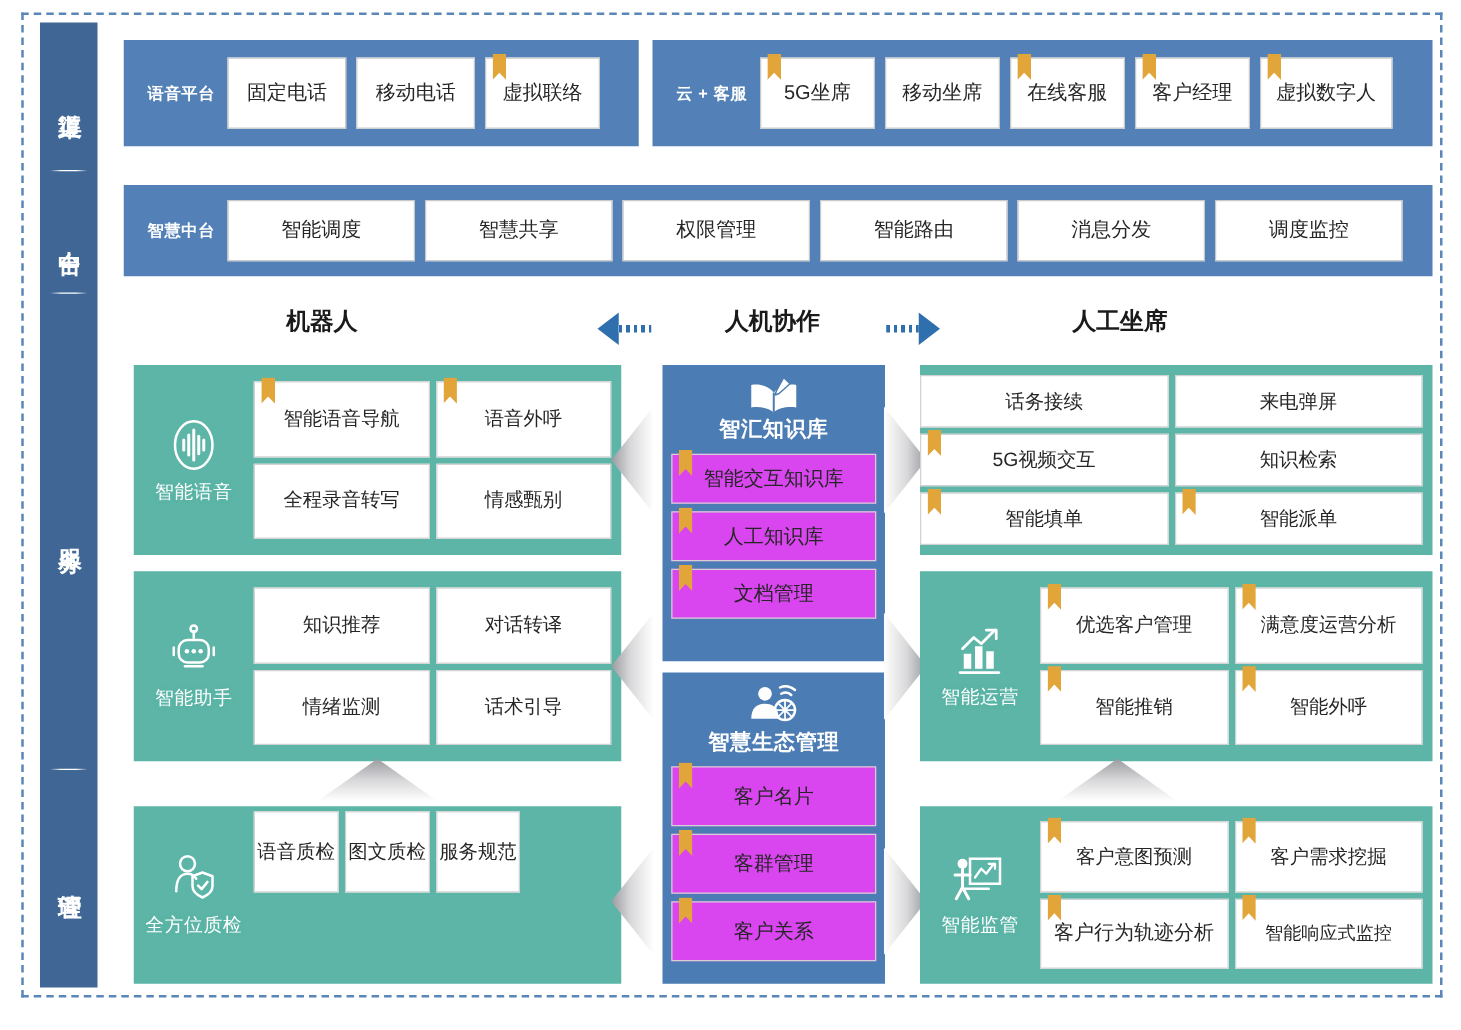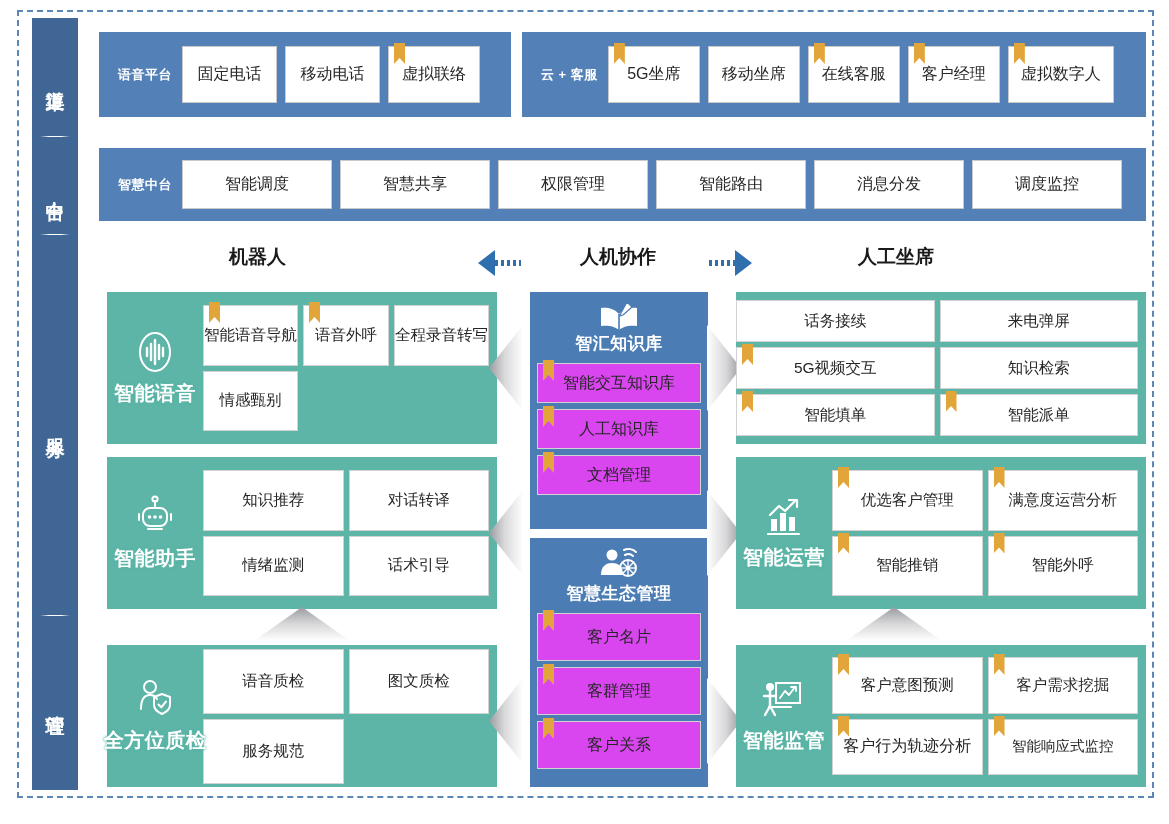--- a/index.html
+++ b/index.html
@@ -129,22 +129,22 @@
     width: 96px;
     flex: 0 0 96px;
     display: flex;
     flex-direction: column;
     align-items: center;
     justify-content: center;
     color: #ffffff;
     z-index: 5;
   }
   .panel-label .ptxt {
-    font-weight: bold;
-    font-size: 20px;
+    font-weight: normal;
+    font-size: 15px;
     white-space: nowrap;
     letter-spacing: 0.5px;
     text-shadow: 0 0 3px rgba(92,181,167,0.95), 0 0 3px rgba(92,181,167,0.95);
   }
   .panel-label .picon { margin-bottom: 5px; }
   .grid {
     flex: 1;
     display: grid;
     gap: 5px;
     padding-right: 8px;
@@ -330,21 +330,21 @@
           <line x1="13" y1="19" x2="13" y2="27"></line>
           <line x1="17" y1="15" x2="17" y2="31"></line>
           <line x1="21" y1="11" x2="21" y2="35"></line>
           <line x1="25" y1="16" x2="25" y2="30"></line>
           <line x1="29" y1="19" x2="29" y2="27"></line>
         </g>
       </svg>
     </span>
     <span class="ptxt">智能语音</span>
   </div>
-  <div class="grid" style="grid-template-columns:1fr 1fr 1fr; grid-template-rows:1fr 1fr; height:126px;">
+  <div class="grid" style="grid-template-columns:1fr 1fr; grid-template-rows:1fr 1fr; height:126px;">
     <div class="cell">
       <span class="ribbon"></span>
       <span>智能语音导航</span>
     </div>
     <div class="cell">
       <span class="ribbon"></span>
       <span>语音外呼</span>
     </div>
     <div class="cell">
       <span>全程录音转写</span>
@@ -395,21 +395,21 @@
     <span class="picon">
       <svg width="46" height="44" viewBox="0 0 46 44">
         <circle cx="18" cy="9" r="6" fill="none" stroke="#ffffff" stroke-width="2"></circle>
         <path d="M9 31 C9 21 13 17 18 17 C21 17 23.5 18.5 25 21" fill="none" stroke="#ffffff" stroke-width="2" stroke-linecap="round"></path>
         <path d="M30 16 L38 19 L38 27 C38 31.5 34.5 34 30 36 C25.5 34 22 31.5 22 27 L22 19 Z" fill="none" stroke="#ffffff" stroke-width="2" stroke-linejoin="round"></path>
         <path d="M26.5 26.5 L29.3 29.3 L34 23.5" fill="none" stroke="#ffffff" stroke-width="2" stroke-linecap="round" stroke-linejoin="round"></path>
       </svg>
     </span>
     <span class="ptxt">全方位质检</span>
   </div>
-  <div class="grid" style="grid-template-columns:1fr 1fr; grid-template-rows:1fr 1fr; height:135px;">
+  <div class="grid" style="grid-template-columns:1fr 1fr 1fr 1fr; grid-template-rows:1fr 1fr; height:135px;">
     <div class="cell">
       <span>语音质检</span>
     </div>
     <div class="cell">
       <span>图文质检</span>
     </div>
     <div class="cell">
       <span>服务规范</span>
     </div>
   </div>

